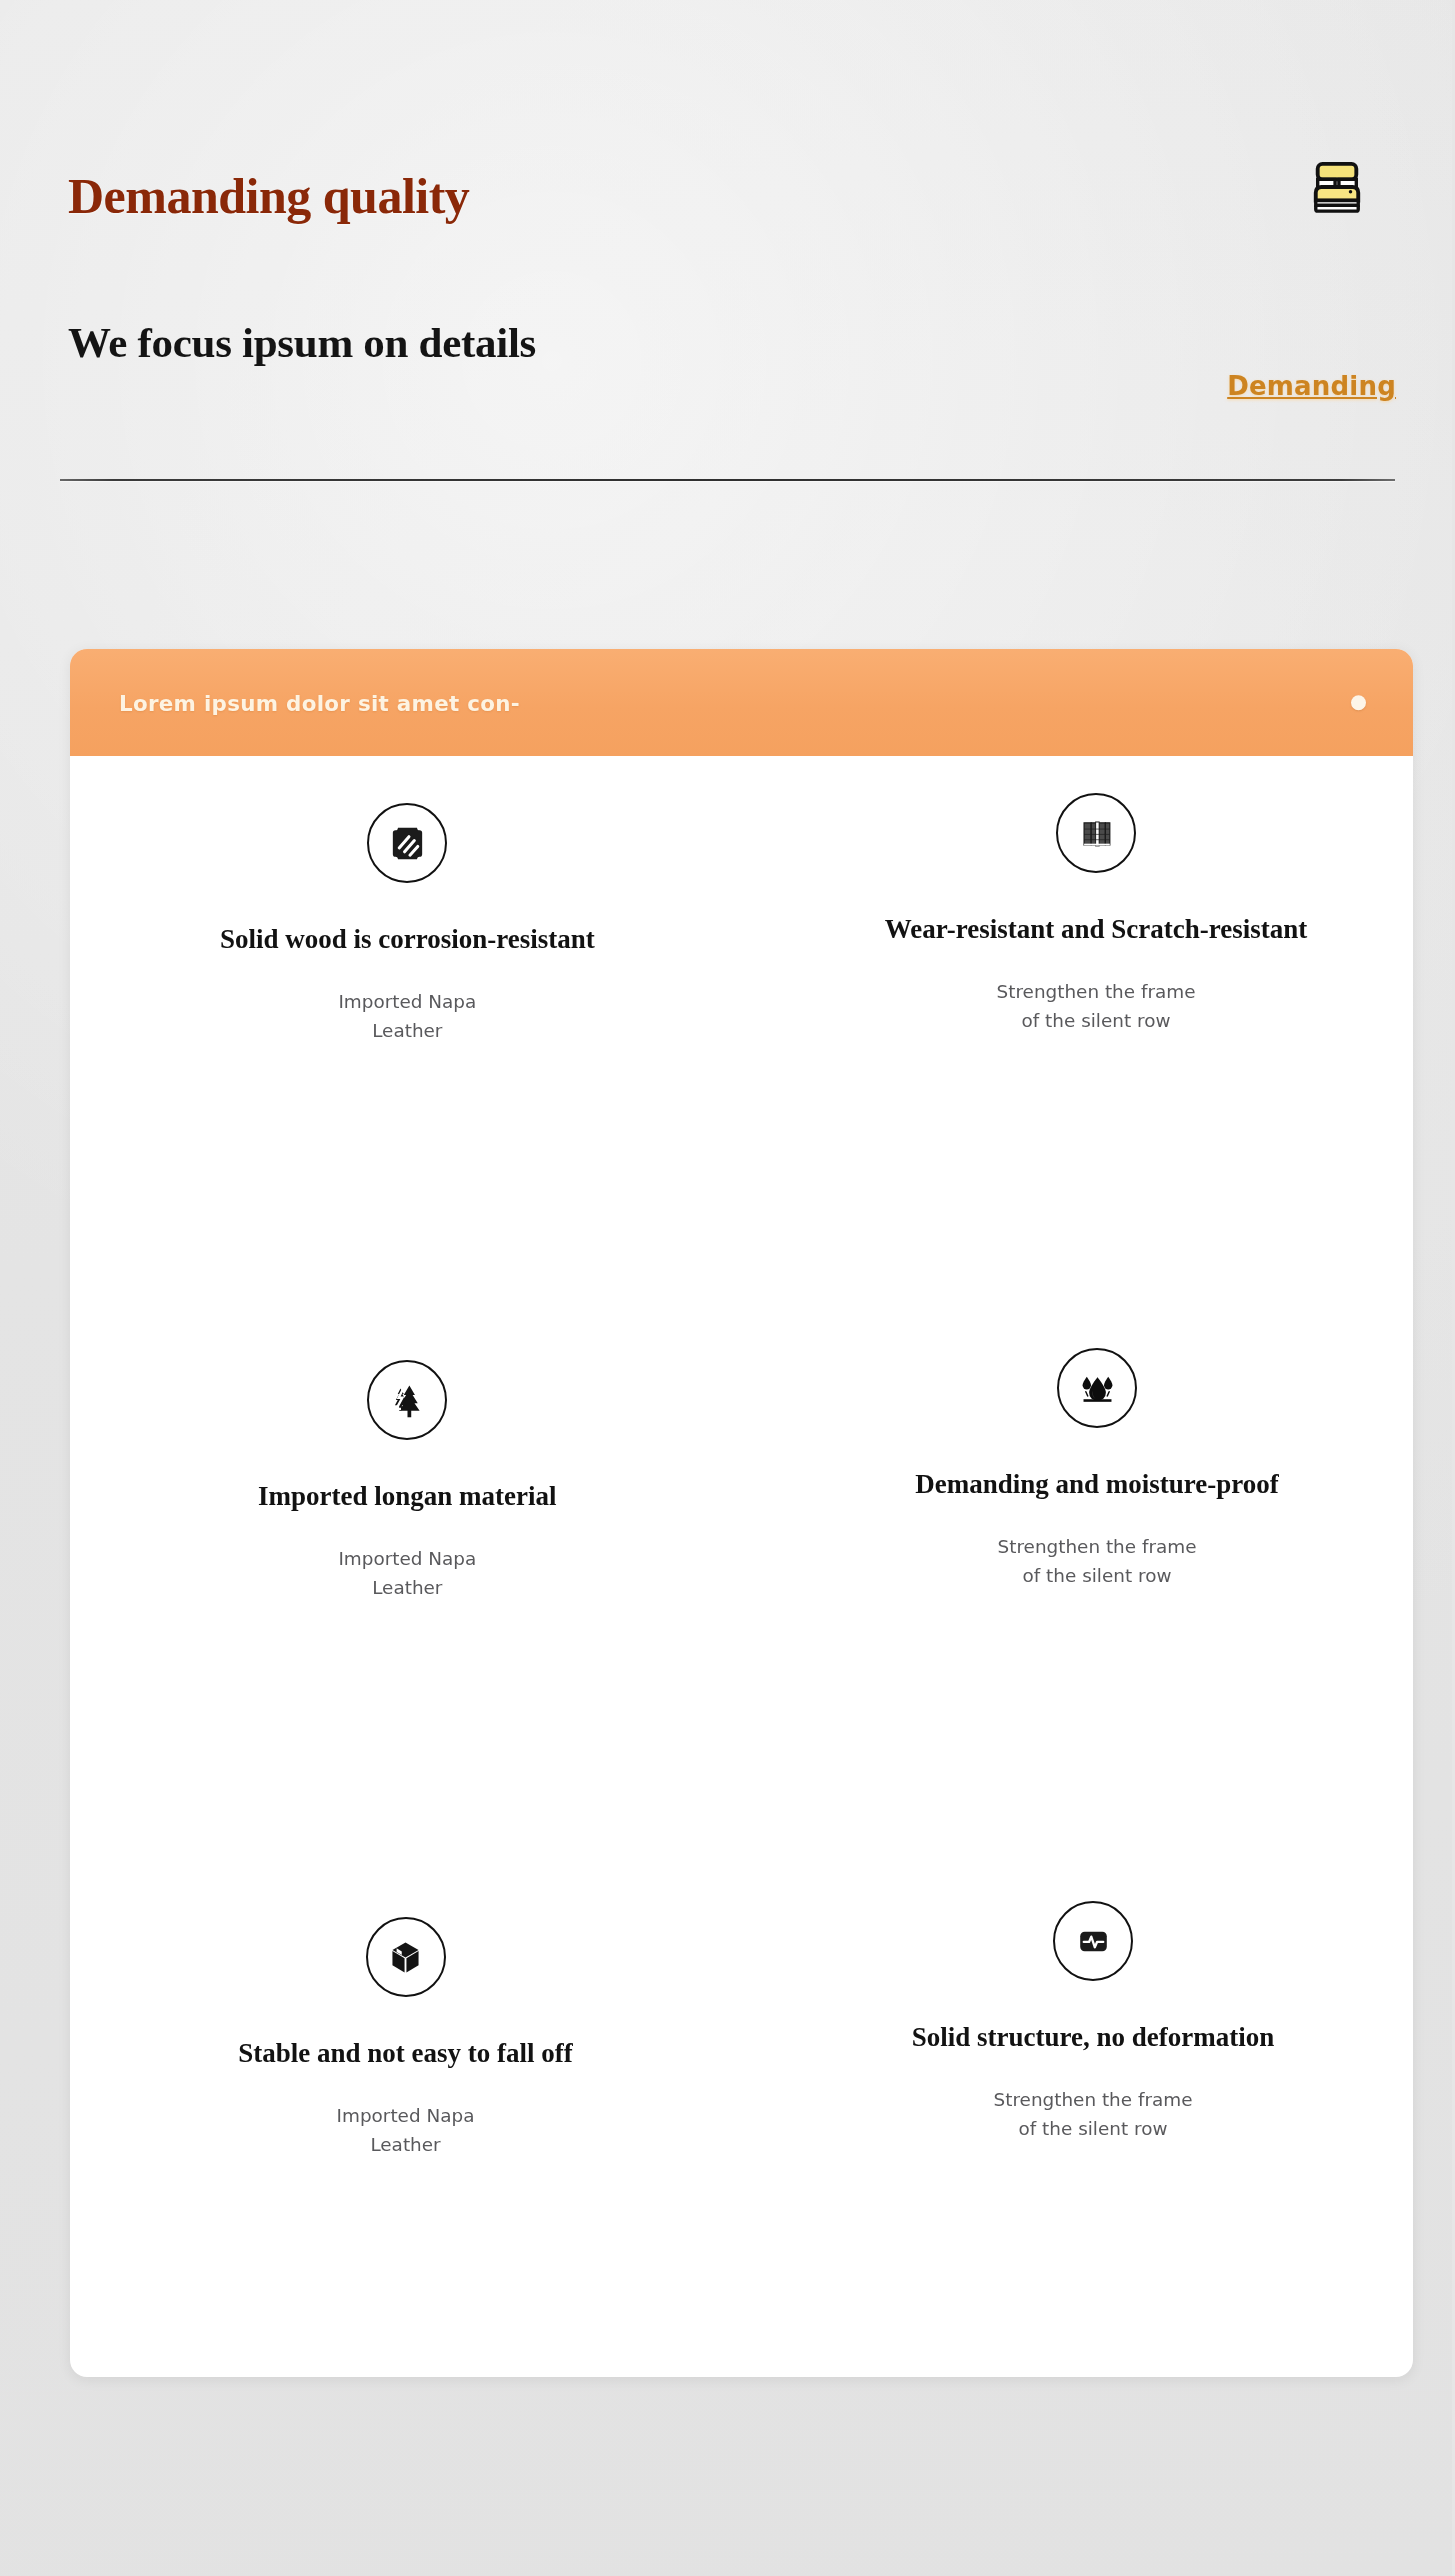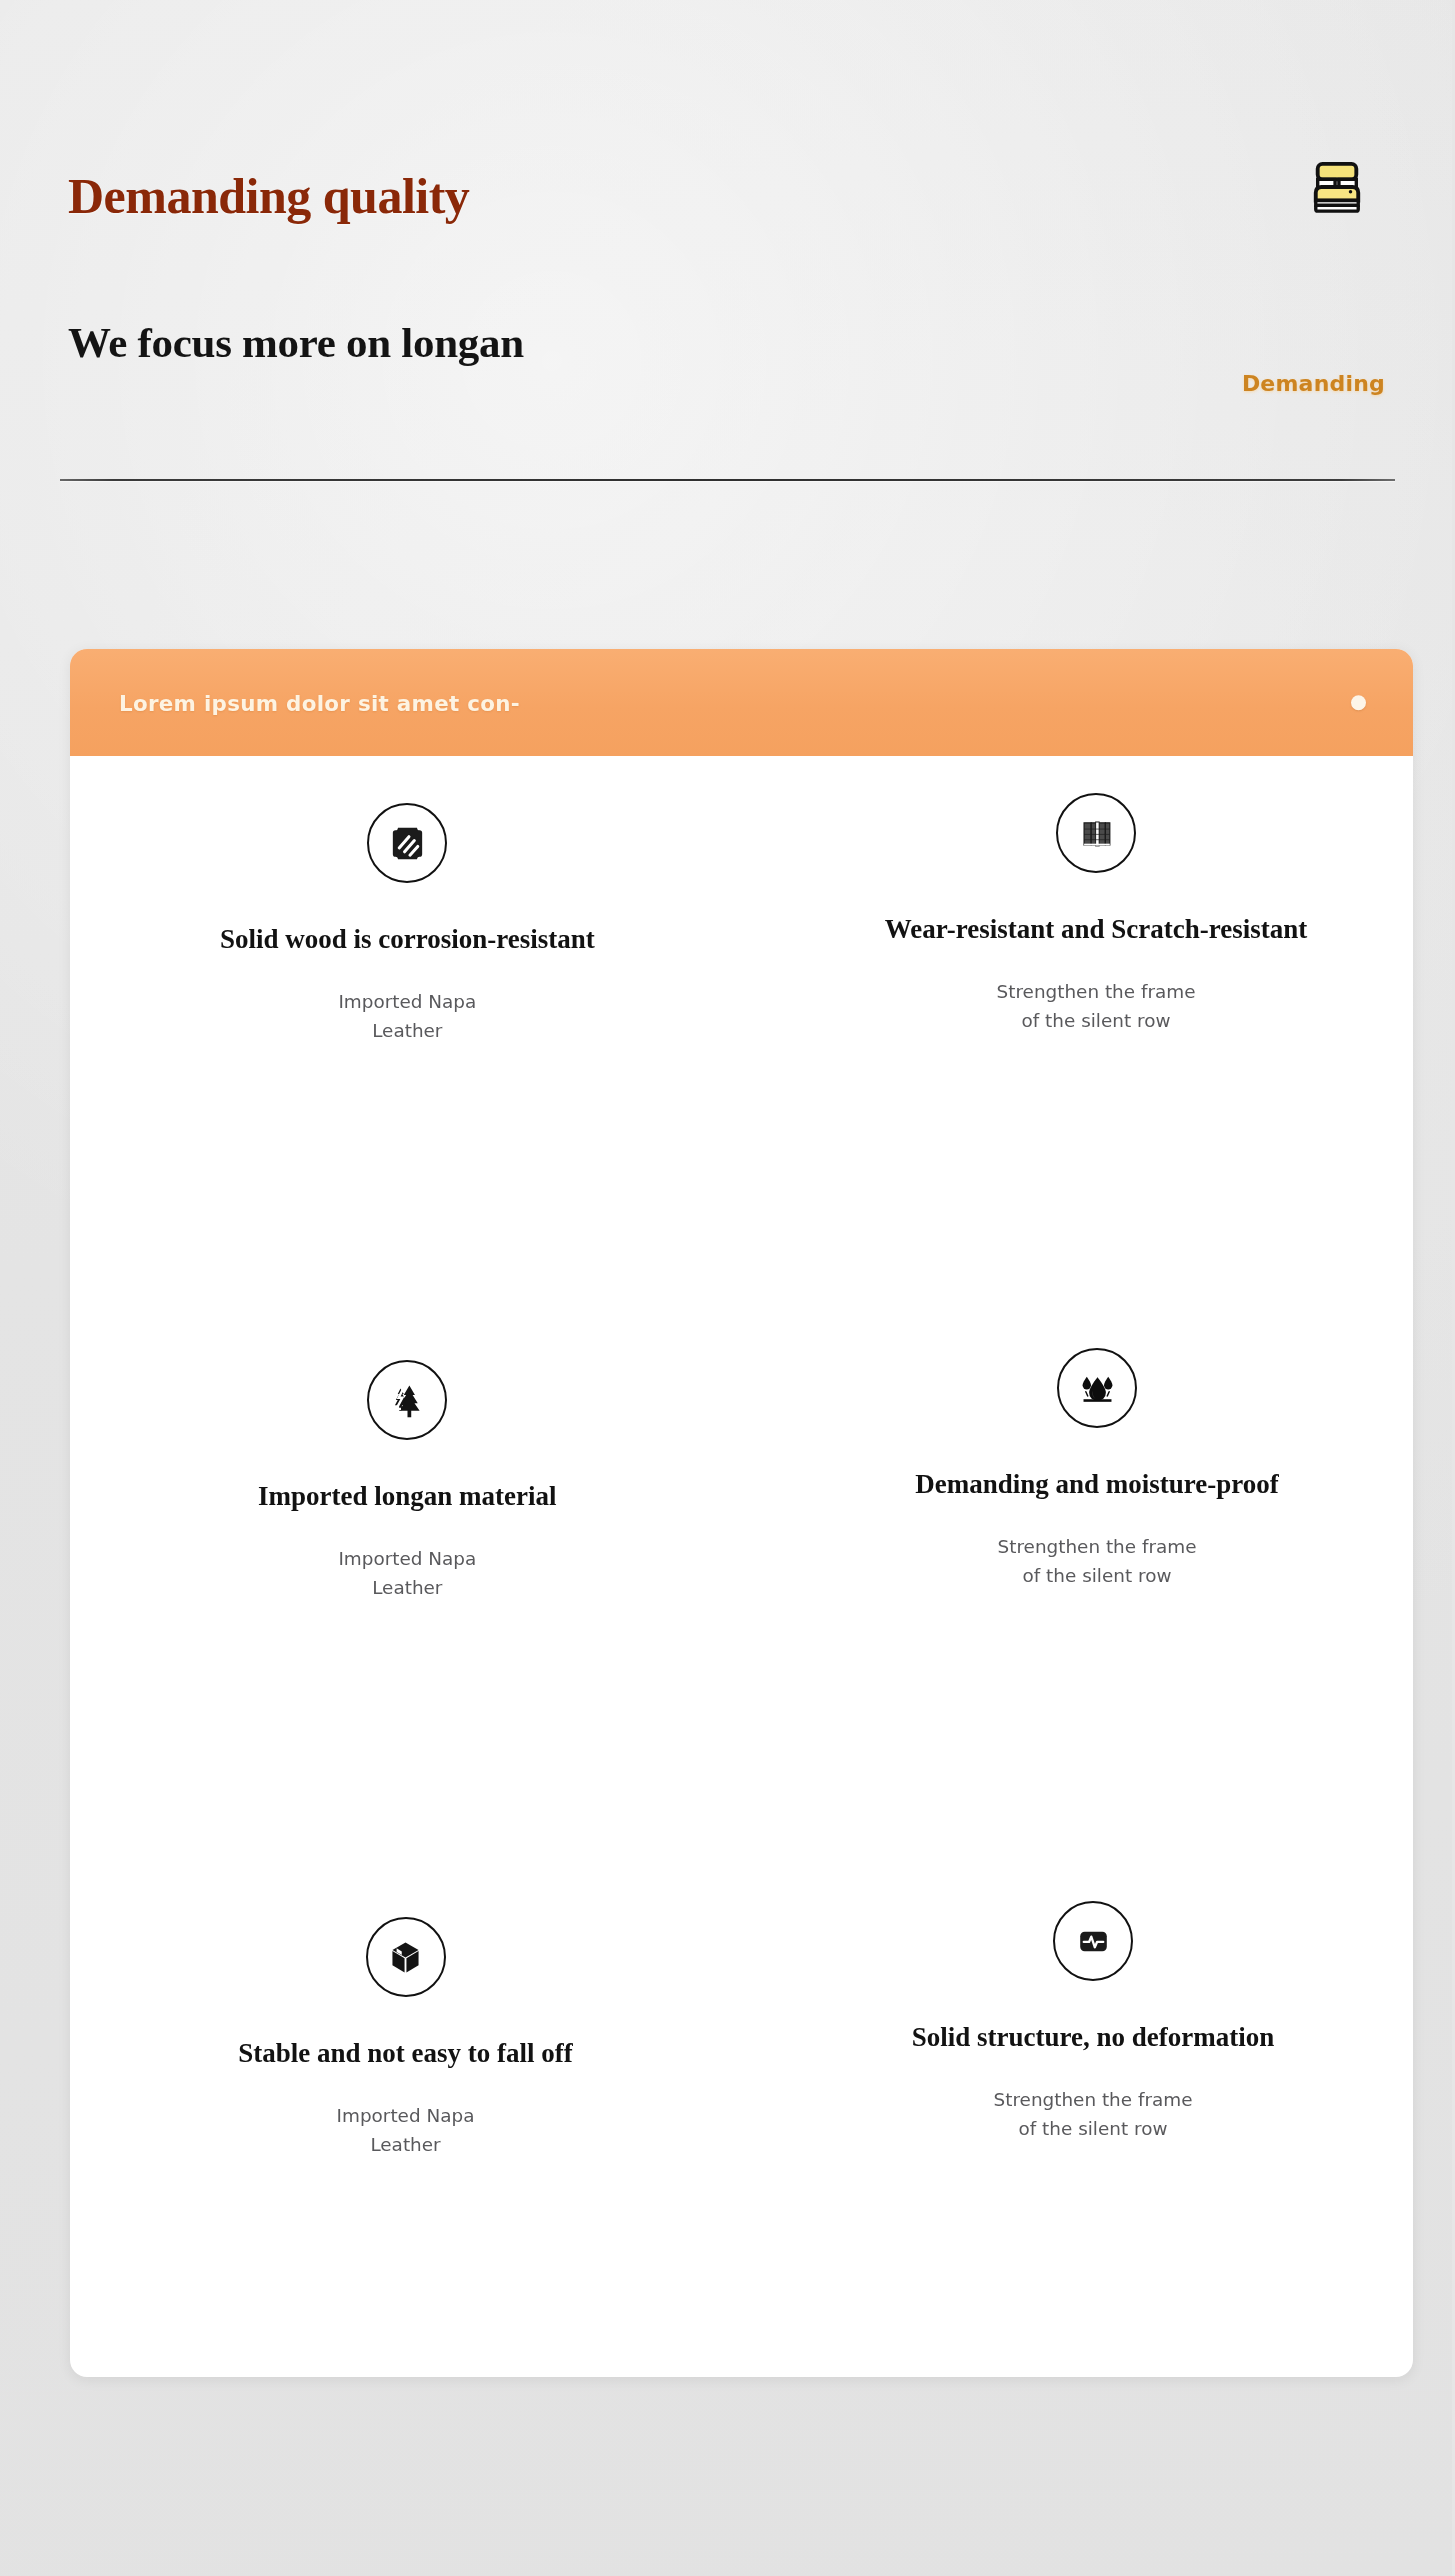--- a/index.html
+++ b/index.html
@@ -60,29 +60,30 @@
   .brand-icon {
     position: absolute;
     left: 1308px;
     top: 160px;
     width: 58px;
     height: 56px;
   }
 
   .brand-label {
     position: absolute;
-    right: 71px;
+    right: 60px;
     top: 371px;
     font-family: "DejaVu Sans", "Liberation Sans", sans-serif;
     font-weight: bold;
-    font-size: 22px;
+    font-size: 26px;
     letter-spacing: 0.2px;
     color: #cd8421;
     white-space: nowrap;
     text-shadow: 0 1px 2.9px rgba(255,200,120,0.55);
+    text-decoration: underline;
   }
 
   .header-rule {
     position: absolute;
     left: 60px;
     top: 479px;
     width: 1335px;
     height: 1.9px;
     background: linear-gradient(90deg,#676767 0%, #3a3a3a 4%, #2f2f2f 50%, #3c3c3c 96%, #6d6d6d 100%);
     box-shadow: 0 1px 1px rgba(255,255,255,0.55);
@@ -199,21 +200,21 @@
 </style>
 </head>
 <body>
 
 <div class="page">
 
   <div class="header">
 
     <div class="title-main">Demanding quality</div>
 
-    <div class="title-sub">We focus more on longan</div>
+    <div class="title-sub">We focus ipsum on details</div>
 
     <div class="brand-icon">
       <svg viewBox="0 0 60 58" width="58" height="56">
 
         <rect x="10" y="4" width="40" height="16" rx="5" fill="#f5e27a" stroke="#111" stroke-width="4"></rect>
 
         <rect x="10" y="20" width="18" height="10" fill="#fff" stroke="#111" stroke-width="3.5"></rect>
         <rect x="32" y="20" width="18" height="10" fill="#fff" stroke="#111" stroke-width="3.5"></rect>
 
         <path d="M8 34 q0 -6 6 -6 h32 q6 0 6 6 v8 h-44 z" fill="#f7e583" stroke="#111" stroke-width="4"></path>

